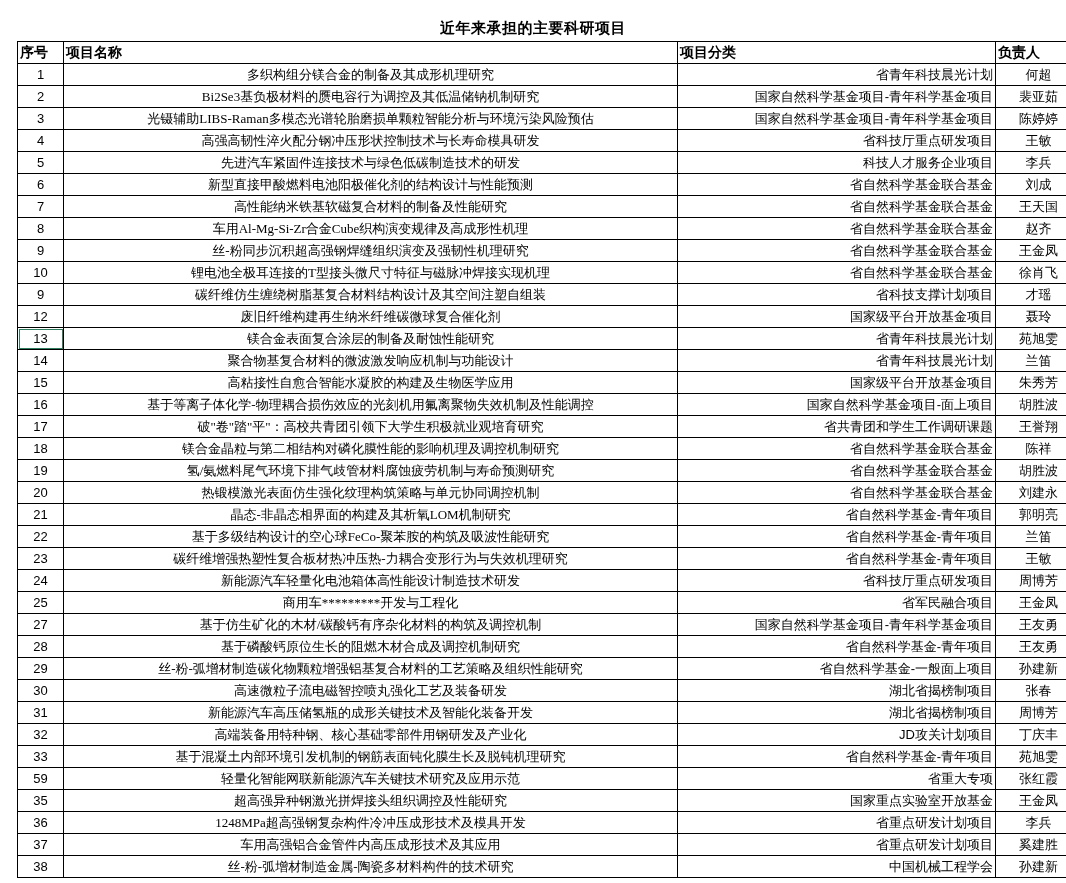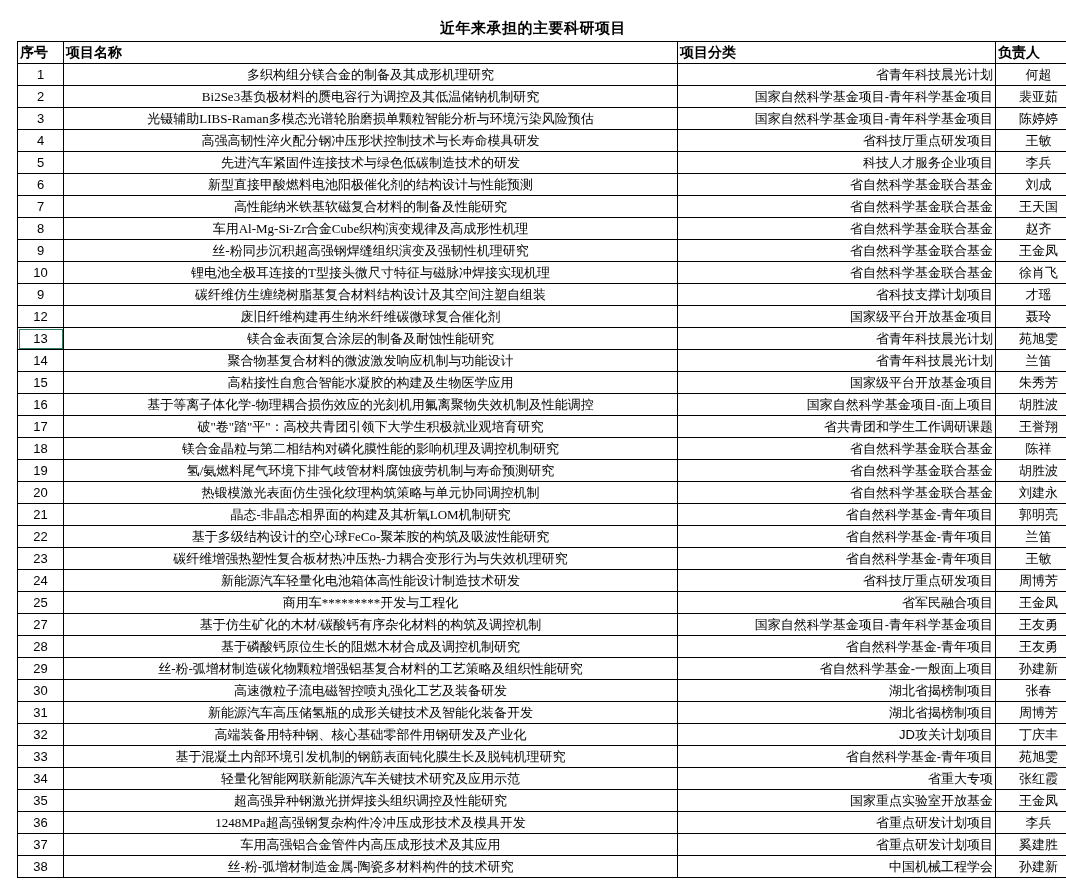--- a/index.html
+++ b/index.html
@@ -281,21 +281,21 @@
           <td class="c-cat">JD攻关计划项目</td>
           <td class="c-owner">丁庆丰</td>
         </tr>
         <tr>
           <td class="c-idx">33</td>
           <td class="c-name">基于混凝土内部环境引发机制的钢筋表面钝化膜生长及脱钝机理研究</td>
           <td class="c-cat">省自然科学基金-青年项目</td>
           <td class="c-owner">苑旭雯</td>
         </tr>
         <tr>
-          <td class="c-idx">34</td>
+          <td class="c-idx">59</td>
           <td class="c-name">轻量化智能网联新能源汽车关键技术研究及应用示范</td>
           <td class="c-cat">省重大专项</td>
           <td class="c-owner">张红霞</td>
         </tr>
         <tr>
           <td class="c-idx">35</td>
           <td class="c-name">超高强异种钢激光拼焊接头组织调控及性能研究</td>
           <td class="c-cat">国家重点实验室开放基金</td>
           <td class="c-owner">王金凤</td>
         </tr>

